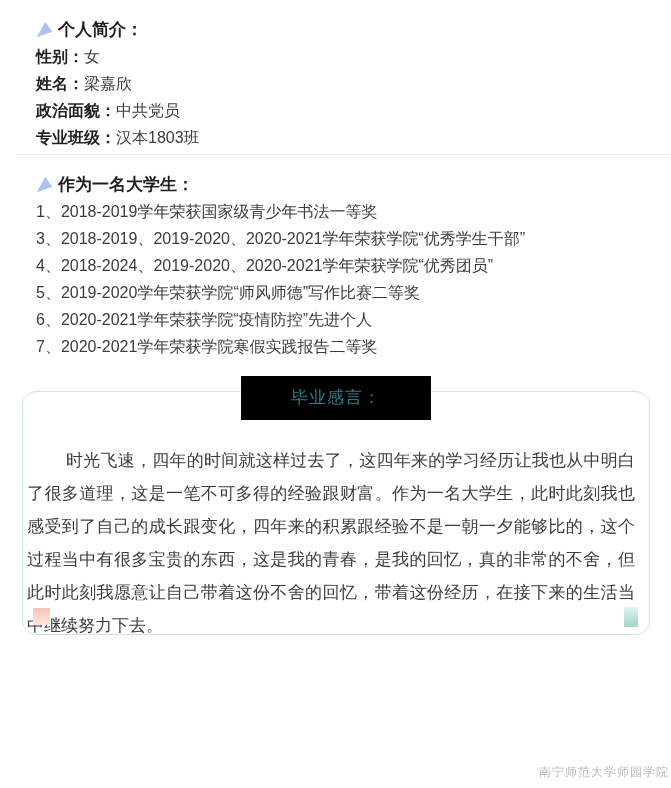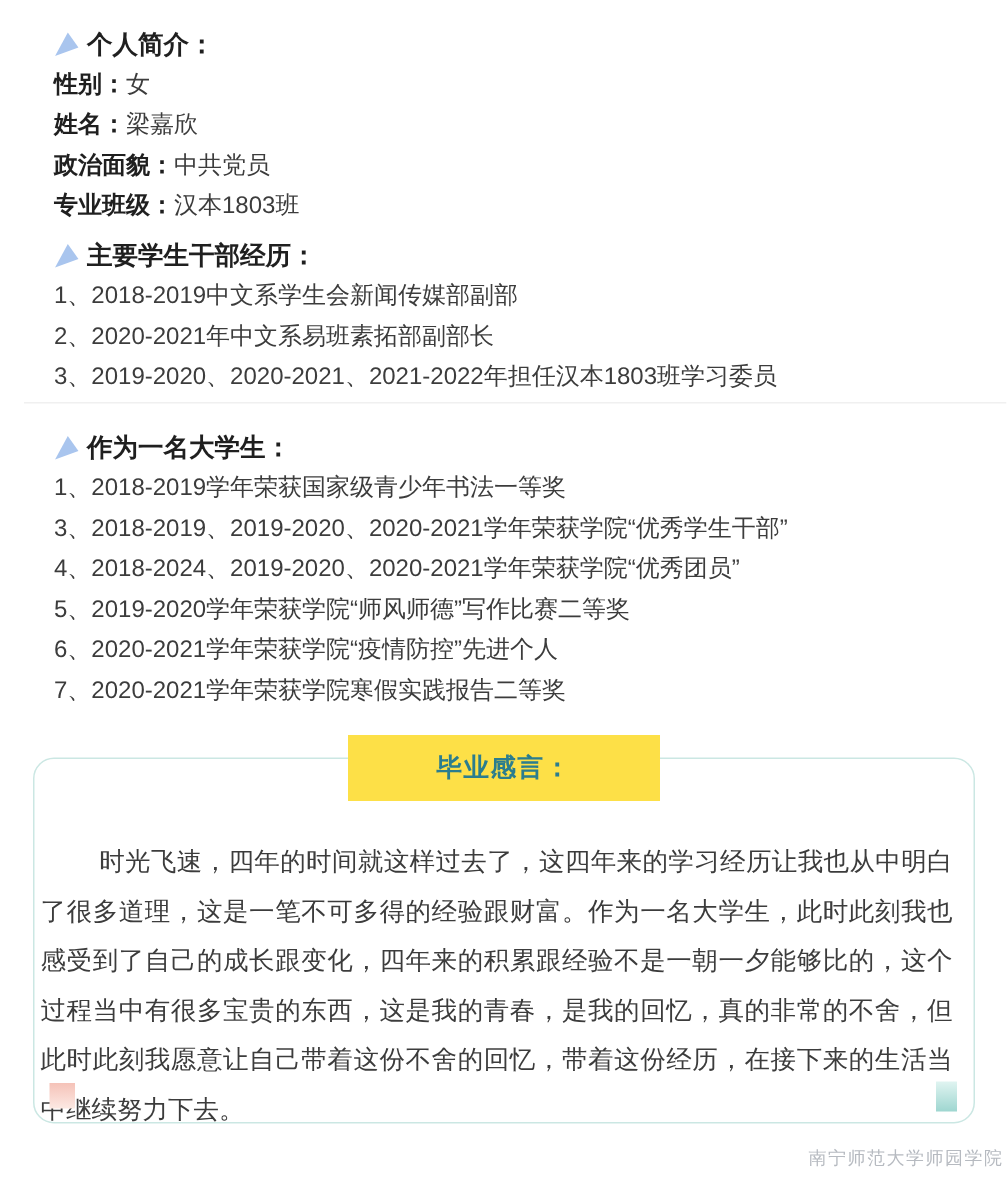--- a/index.html
+++ b/index.html
@@ -61,28 +61,28 @@
     height: 244px;
     border: 1px solid #cbe7e3;
     border-radius: 14px;
     box-sizing: border-box;
   }
   .remarks-title {
     position: absolute;
     top: -16px;
     left: 50%;
     transform: translateX(-50%);
-    width: 208px;
+    width: 190px;
     height: 44px;
     line-height: 44px;
     text-align: center;
-    background: #fde047;
+    background: #000000;
     color: #2b7d8e;
     font-size: 17px;
-    font-weight: bold;
+    font-weight: normal;
     letter-spacing: 1px;
   }
   .remarks-body {
     margin: 52px 14px 0 4px;
     font-size: 17px;
     line-height: 33px;
     color: #3c3c3c;
     text-align: justify;
     text-indent: 2.3em;
   }
@@ -126,33 +126,20 @@
     <p class="field-line">
       <span class="lbl">姓名：</span><span>梁嘉欣</span>
     </p>
     <p class="field-line">
       <span class="lbl">政治面貌：</span><span>中共党员</span>
     </p>
     <p class="field-line">
       <span class="lbl">专业班级：</span><span>汉本1803班</span>
     </p>
 
-    <div class="cadre-sec">
-      <div class="sec-header">
-        <span class="tri-icon">
-          <svg viewBox="0 0 24 24">
-              <path d="M13 1 L1 23 L23 15 Z" fill="#a9c5ee"></path>
-            </svg>
-        </span>
-        <span>主要学生干部经历：</span>
-      </div>
-      <p class="list-line">1、2018-2019中文系学生会新闻传媒部副部</p>
-      <p class="list-line">2、2020-2021年中文系易班素拓部副部长</p>
-      <p class="list-line">3、2019-2020、2020-2021、2021-2022年担任汉本1803班学习委员</p>
-    </div>
 
     <div class="divider"></div>
 
     <div class="awards-sec">
       <div class="sec-header">
         <span class="tri-icon">
           <svg viewBox="0 0 24 24">
               <path d="M13 1 L1 23 L23 15 Z" fill="#a9c5ee"></path>
             </svg>
         </span>

